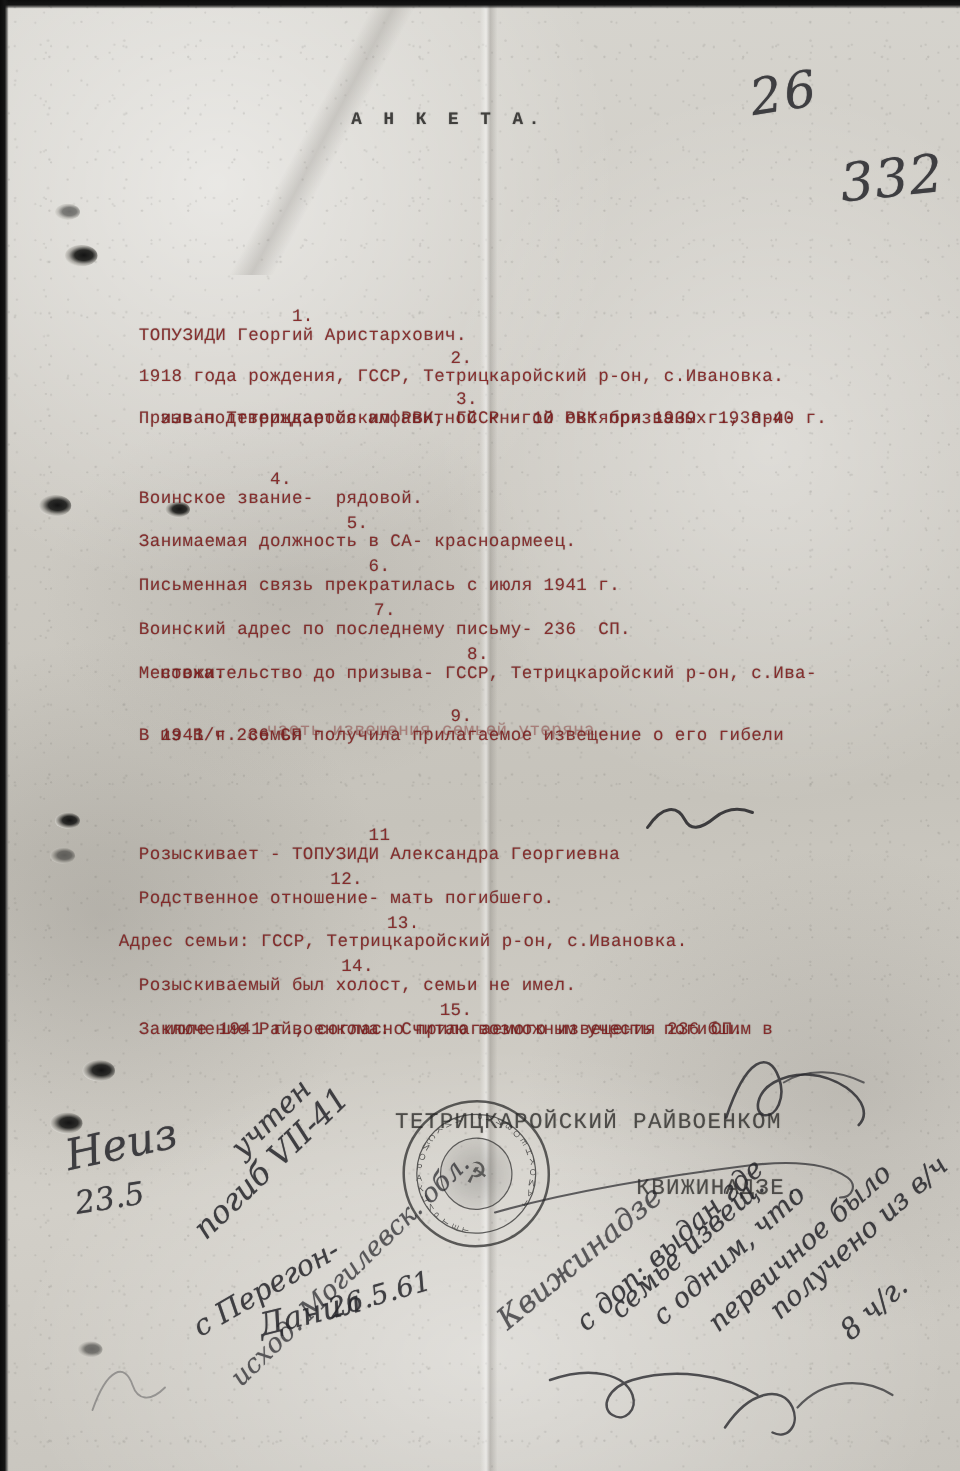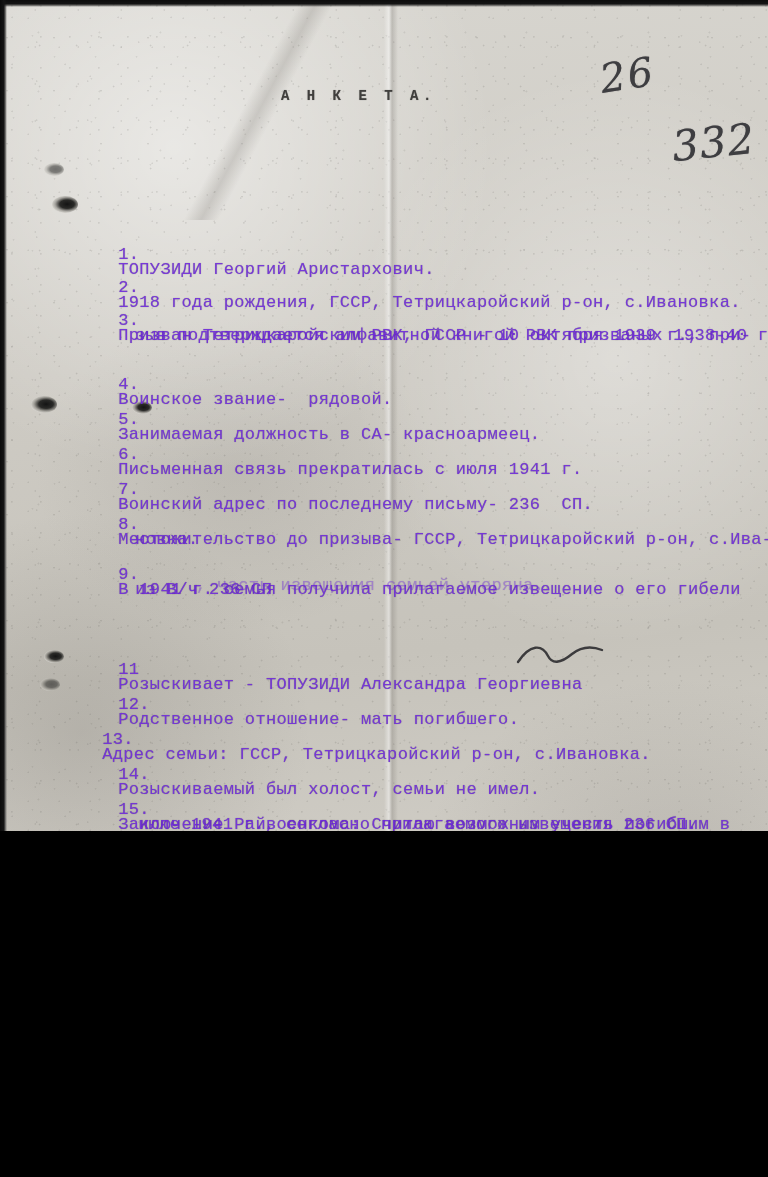--- a/index.html
+++ b/index.html
@@ -4,21 +4,21 @@
 <title>Anketa Document Scan</title>
 <style>
   html, body {
     margin: 0;
     padding: 0;
     background: #000;
   }
   #page {
     position: relative;
     width: 768px;
-    height: 831px;
+    height: 1177px;
     overflow: hidden;
     background: #c9c7c2;
     font-family: "Liberation Mono", "DejaVu Sans Mono", monospace;
   }
 
   
   .paper {
     position: absolute;
     left: 6px; top: 6px;
     width: 762px; height: 1171px;
@@ -91,27 +91,28 @@
     font-weight: bold;
     opacity: .88;
   }
   .subtitle {
     font-size: 12.8px;
     letter-spacing: 0.9px;
     opacity: .9;
   }
   .item {
     position: absolute;
-    color: #6d28d9;
-    font-size: 17px;
+    color: #7f1d1d;
+    font-size: 14px;
     line-height: 15.5px;
     letter-spacing: 0.35px;
     white-space: pre;
     text-shadow: 0 0 1.05px rgba(45,45,42,.5);
     opacity: .9;
+    text-align: center;
   }
   .item .num { letter-spacing: .3px; }
   .faded { opacity: .42; }
 
   
   .punch {
     position: absolute;
     width: 26px; height: 17px;
     border-radius: 50%;
     background:

